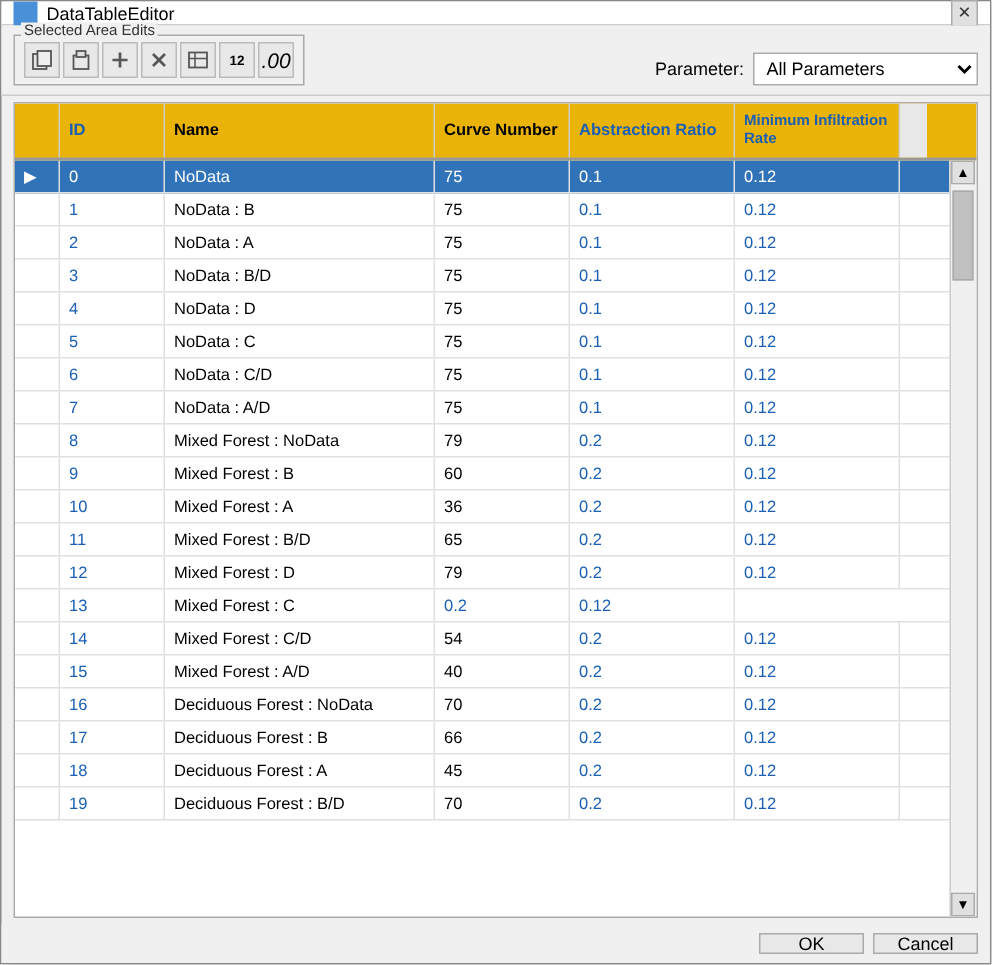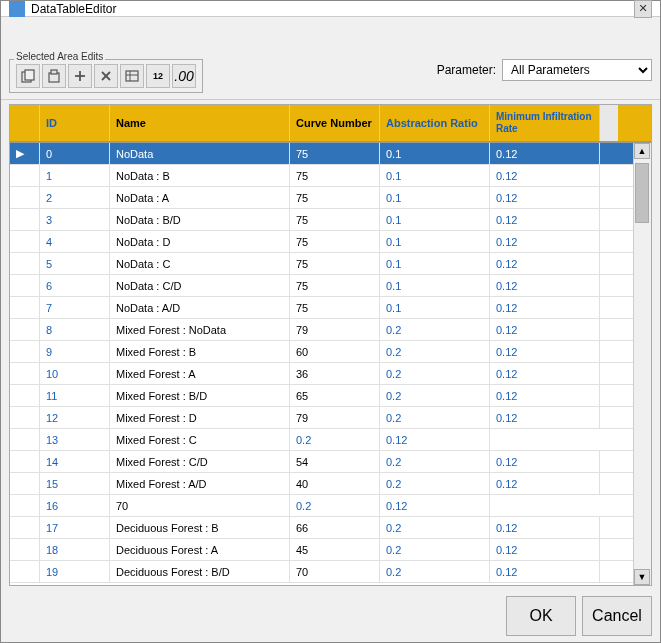--- a/index.html
+++ b/index.html
@@ -57,23 +57,22 @@
       align-items: center;
       justify-content: center;
       font-size: 11px;
       color: #333;
     }
     .toolbar-area {
       padding: 6px 8px;
       border-bottom: 1px solid #ccc;
       background: #f0f0f0;
       display: flex;
-      align-items: flex-start;
+      align-items: flex-end;
       gap: 8px;
-      margin-top: 36px;
     }
     .toolbar-group {
       border: 1px solid #aaa;
       padding: 4px 6px;
       display: flex;
       align-items: center;
       gap: 2px;
       background: #f0f0f0;
       position: relative;
     }
@@ -172,25 +171,25 @@
     .td.blue { color: #1a5fb4; }
     .footer {
       padding: 6px 8px;
       display: flex;
       justify-content: flex-end;
       gap: 6px;
       background: #f0f0f0;
     }
     .footer-btn {
       width: 70px;
-      height: 40px;
+      height: 14px;
       border: 1px solid #aaa;
       background: #e8e8e8;
       cursor: pointer;
-      font-size: 16px;
+      font-size: 12px;
       display: flex;
       align-items: center;
       justify-content: center;
     }
   </style>
 </head>
 <body>
 
 <div class="window">
 
@@ -396,20 +395,21 @@
               <div class="td"></div>
               <div class="td blue">15</div>
               <div class="td">Mixed Forest : A/D</div>
               <div class="td">40</div>
               <div class="td blue">0.2</div>
               <div class="td blue">0.12</div>
             </div>
             <div class="table-row">
               <div class="td"></div>
               <div class="td blue">16</div>
+              <div class="td">Deciduous Forest : NoData</div>
               <div class="td">70</div>
               <div class="td blue">0.2</div>
               <div class="td blue">0.12</div>
             </div>
             <div class="table-row">
               <div class="td"></div>
               <div class="td blue">17</div>
               <div class="td">Deciduous Forest : B</div>
               <div class="td">66</div>
               <div class="td blue">0.2</div>

